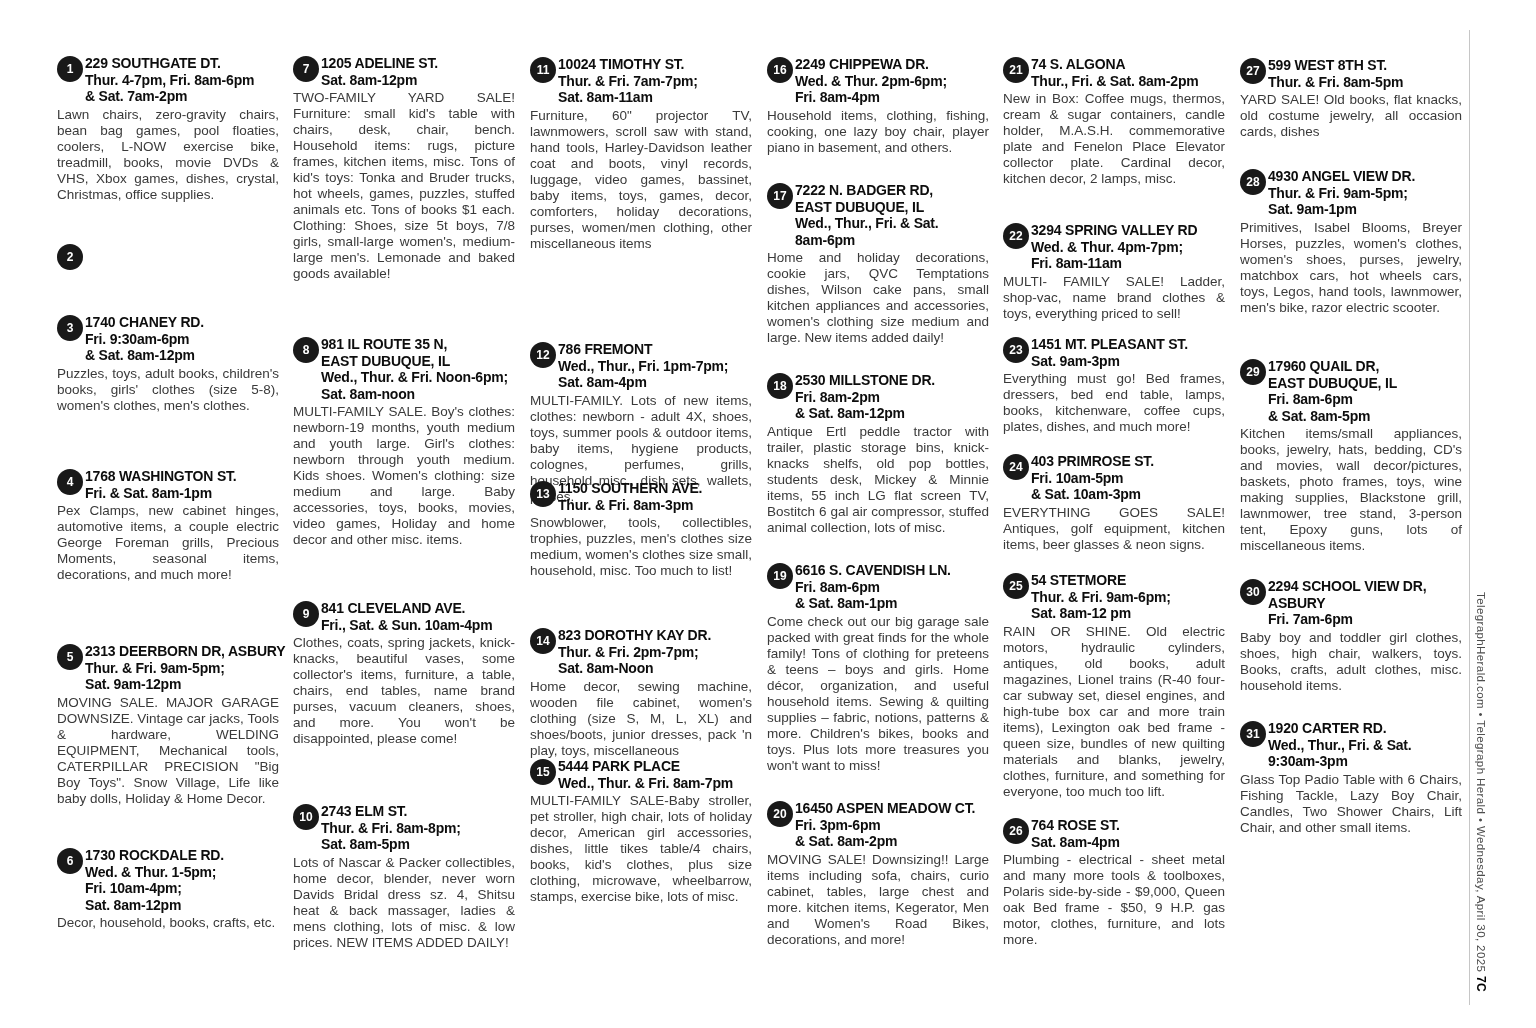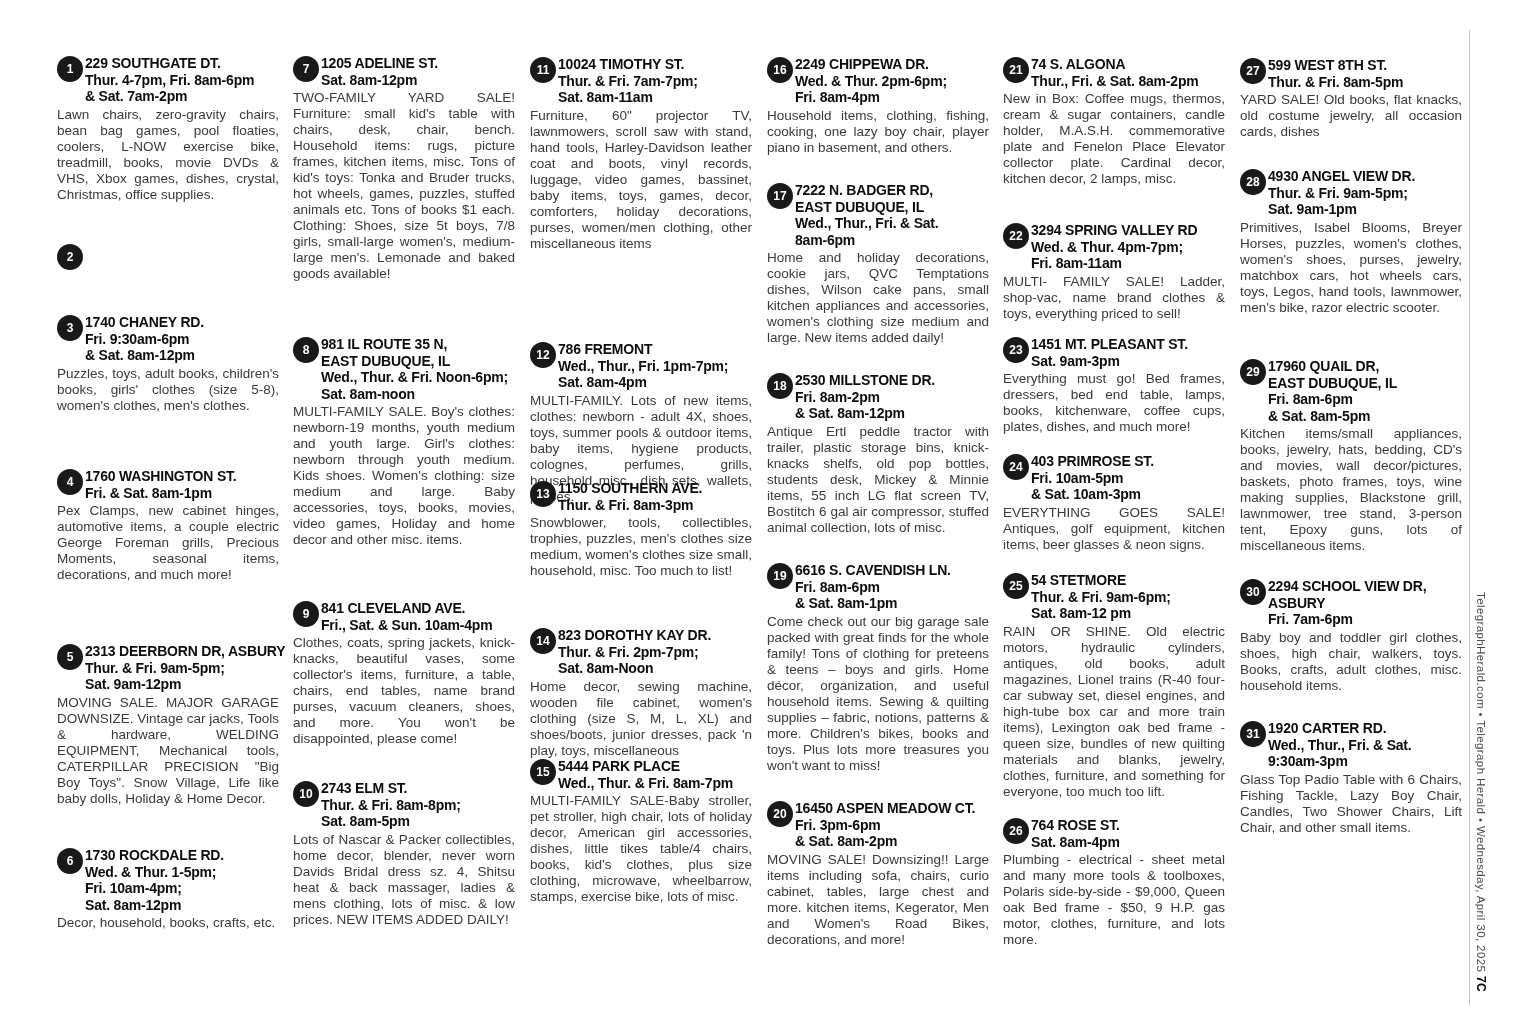--- a/index.html
+++ b/index.html
@@ -73,21 +73,21 @@
           <div>1740 CHANEY RD.</div>
           <div>Fri. 9:30am-6pm</div>
           <div>&amp; Sat. 8am-12pm</div>
         </div>
     <div class="bodytxt">Puzzles, toys, adult books, children's books, girls' clothes (size 5-8), women's clothes, men's clothes.</div>
   </div>
 
   <div class="listing" style="top: 468px;">
     <div class="badge">4</div>
     <div class="hdr">
-          <div>1760 WASHINGTON ST.</div>
+          <div>1768 WASHINGTON ST.</div>
           <div>Fri. &amp; Sat. 8am-1pm</div>
         </div>
     <div class="bodytxt">Pex Clamps, new cabinet hinges, automotive items, a couple electric George Foreman grills, Precious Moments, seasonal items, decorations, and much more!</div>
   </div>
 
   <div class="listing" style="top: 643px;">
     <div class="badge">5</div>
     <div class="hdr">
           <div>2313 DEERBORN DR, ASBURY</div>
           <div>Thur. &amp; Fri. 9am-5pm;</div>
@@ -130,21 +130,21 @@
 
   <div class="listing" style="top: 600px;">
     <div class="badge">9</div>
     <div class="hdr">
           <div>841 CLEVELAND AVE.</div>
           <div>Fri., Sat. &amp; Sun. 10am-4pm</div>
         </div>
     <div class="bodytxt">Clothes, coats, spring jackets, knick-knacks, beautiful vases, some collector's items, furniture, a table, chairs, end tables, name brand purses, vacuum cleaners, shoes, and more. You won't be disappointed, please come!</div>
   </div>
 
-  <div class="listing" style="top: 780px;">
+  <div class="listing" style="top: 803px;">
     <div class="badge">10</div>
     <div class="hdr">
           <div>2743 ELM ST.</div>
           <div>Thur. &amp; Fri. 8am-8pm;</div>
           <div>Sat. 8am-5pm</div>
         </div>
     <div class="bodytxt">Lots of Nascar &amp; Packer collectibles, home decor, blender, never worn Davids Bridal dress sz. 4, Shitsu heat &amp; back massager, ladies &amp; mens clothing, lots of misc. &amp; low prices. NEW ITEMS ADDED DAILY!</div>
   </div>
 </div>
   <div class="col" style="left:530px">

